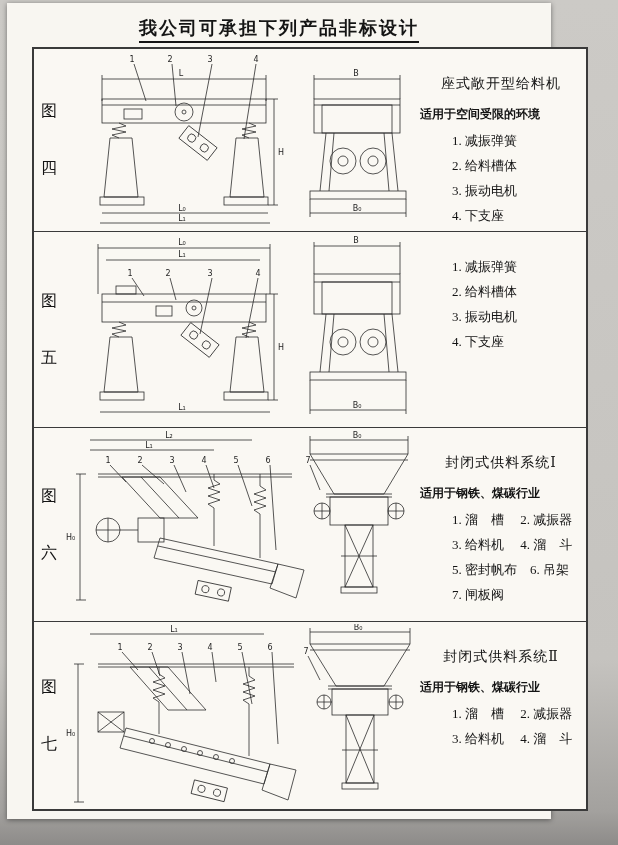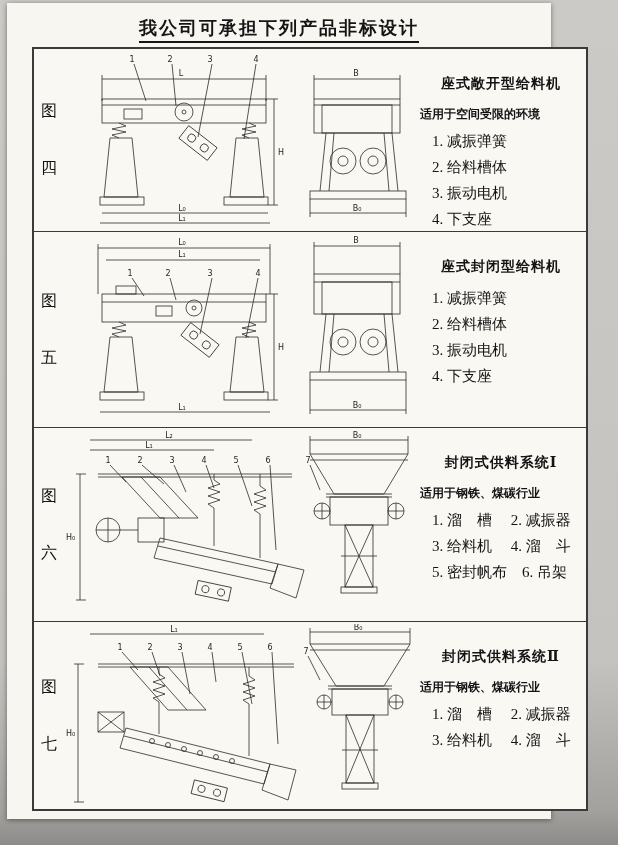--- a/index.html
+++ b/index.html
@@ -27,23 +27,23 @@
   .row:nth-child(1){ height:183px; }
   .row:nth-child(2){ height:196px; }
   .row:nth-child(3){ height:194px; }
   .row:nth-child(4){ flex:1; border-bottom:none; }
   .figcol {
     width:30px; display:flex; flex-direction:column; align-items:center;
     justify-content:center; gap:36px; font-size:16px; color:#141414;
   }
   .drawcol { width:348px; position:relative; padding-top:2px; }
   .desccol { flex:1; padding:26px 4px 0 8px; color:#141414; }
-  .prod-title { font-weight:bold; font-size:14px; text-align:center; letter-spacing:1px; margin-bottom:13px; white-space:nowrap; }
+  .prod-title { font-weight:normal; font-size:14px; text-align:center; letter-spacing:1px; margin-bottom:13px; white-space:nowrap; }
   .application { font-size:12px; margin-bottom:9px; white-space:nowrap;font-weight:bold; }
-  .parts > div { font-size:15px; margin-bottom:7px; padding-left:12px; white-space:nowrap; }
+  .parts > div { font-size:13px; margin-bottom:7px; padding-left:12px; white-space:nowrap;margin-left:20px; }
   svg { display:block; }
   svg line, svg path, svg rect, svg polygon, svg circle, svg polyline {
     stroke:#2b2b2b; stroke-width:0.8; fill:none;
   }
   svg text {
     fill:#1e1e1e; font-size:8px; font-family:"DejaVu Sans",sans-serif;
     stroke:none;
   }
 </style>
 </head>
@@ -204,21 +204,20 @@
               <circle cx="309" cy="108" r="5"></circle>
             <rect x="246" y="138" width="96" height="8"></rect>
             <line x1="246" y1="146" x2="246" y2="180"></line>
               <line x1="342" y1="146" x2="342" y2="180"></line>
             <line x1="246" y1="176" x2="342" y2="176"></line>
             <text x="293" y="174" text-anchor="middle">B₀</text>
           </g>
         </svg>
       </div>
       <div class="desccol">
-        <div class="prod-title">座式封闭型给料机</div>
         <div class="parts">
           <div>1. 减振弹簧</div>
           <div>2. 给料槽体</div>
           <div>3. 振动电机</div>
           <div>4. 下支座</div>
         </div>
       </div>
     </div>
 
     <div class="row">
@@ -299,20 +298,21 @@
           </g>
         </svg>
       </div>
       <div class="desccol">
         <div class="prod-title">封闭式供料系统Ⅰ</div>
         <div class="application">适用于钢铁、煤碳行业</div>
         <div class="parts">
           <div>1. 溜　槽　 2. 减振器</div>
           <div>3. 给料机　 4. 溜　斗</div>
           <div>5. 密封帆布　6. 吊架</div>
+          <div>7. 闸板阀</div>
         </div>
       </div>
     </div>
 
     <div class="row">
       <div class="figcol">
         <span>图</span>
         <span>七</span>
       </div>
       <div class="drawcol">

